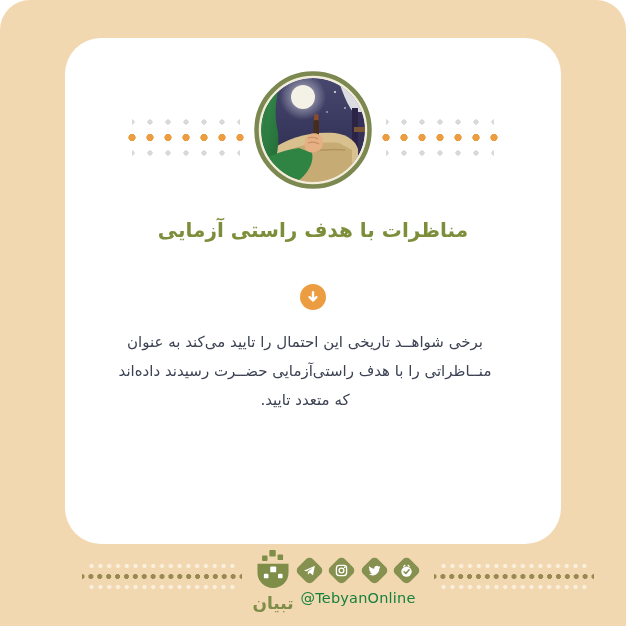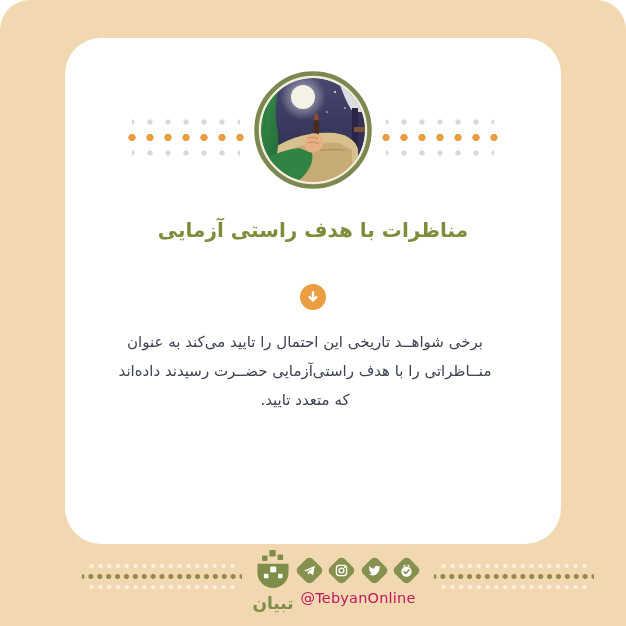--- a/index.html
+++ b/index.html
@@ -39,21 +39,21 @@
 
   .logo-block{position:absolute;left:220px;top:2px;width:56px;text-align:center;}
   .logo-block svg{display:block;margin:0 auto;}
   .logo-text{margin-top:1px;font-size:17px;font-weight:bold;color:#7e8d48;direction:rtl;}
 
   .social-col{position:absolute;left:272px;top:12px;width:122px;}
   .diamonds{display:flex;justify-content:space-between;width:118px;margin:0 auto;}
   .diamond{width:21px;height:21px;background:#87914f;border-radius:5px;transform:rotate(45deg);
     display:flex;align-items:center;justify-content:center;cursor:pointer;}
   .diamond svg{transform:rotate(-45deg);}
-  .handle{margin-top:9px;text-align:center;font-size:14.5px;color:#be185d;letter-spacing:.2px;}
+  .handle{margin-top:9px;text-align:center;font-size:14.5px;color:#15803d;letter-spacing:.2px;}
 </style>
 </head>
 <body>
 
 <div class="stage">
   <div class="bg"></div>
 
   <div class="card">
 
     <div class="hdots left">

